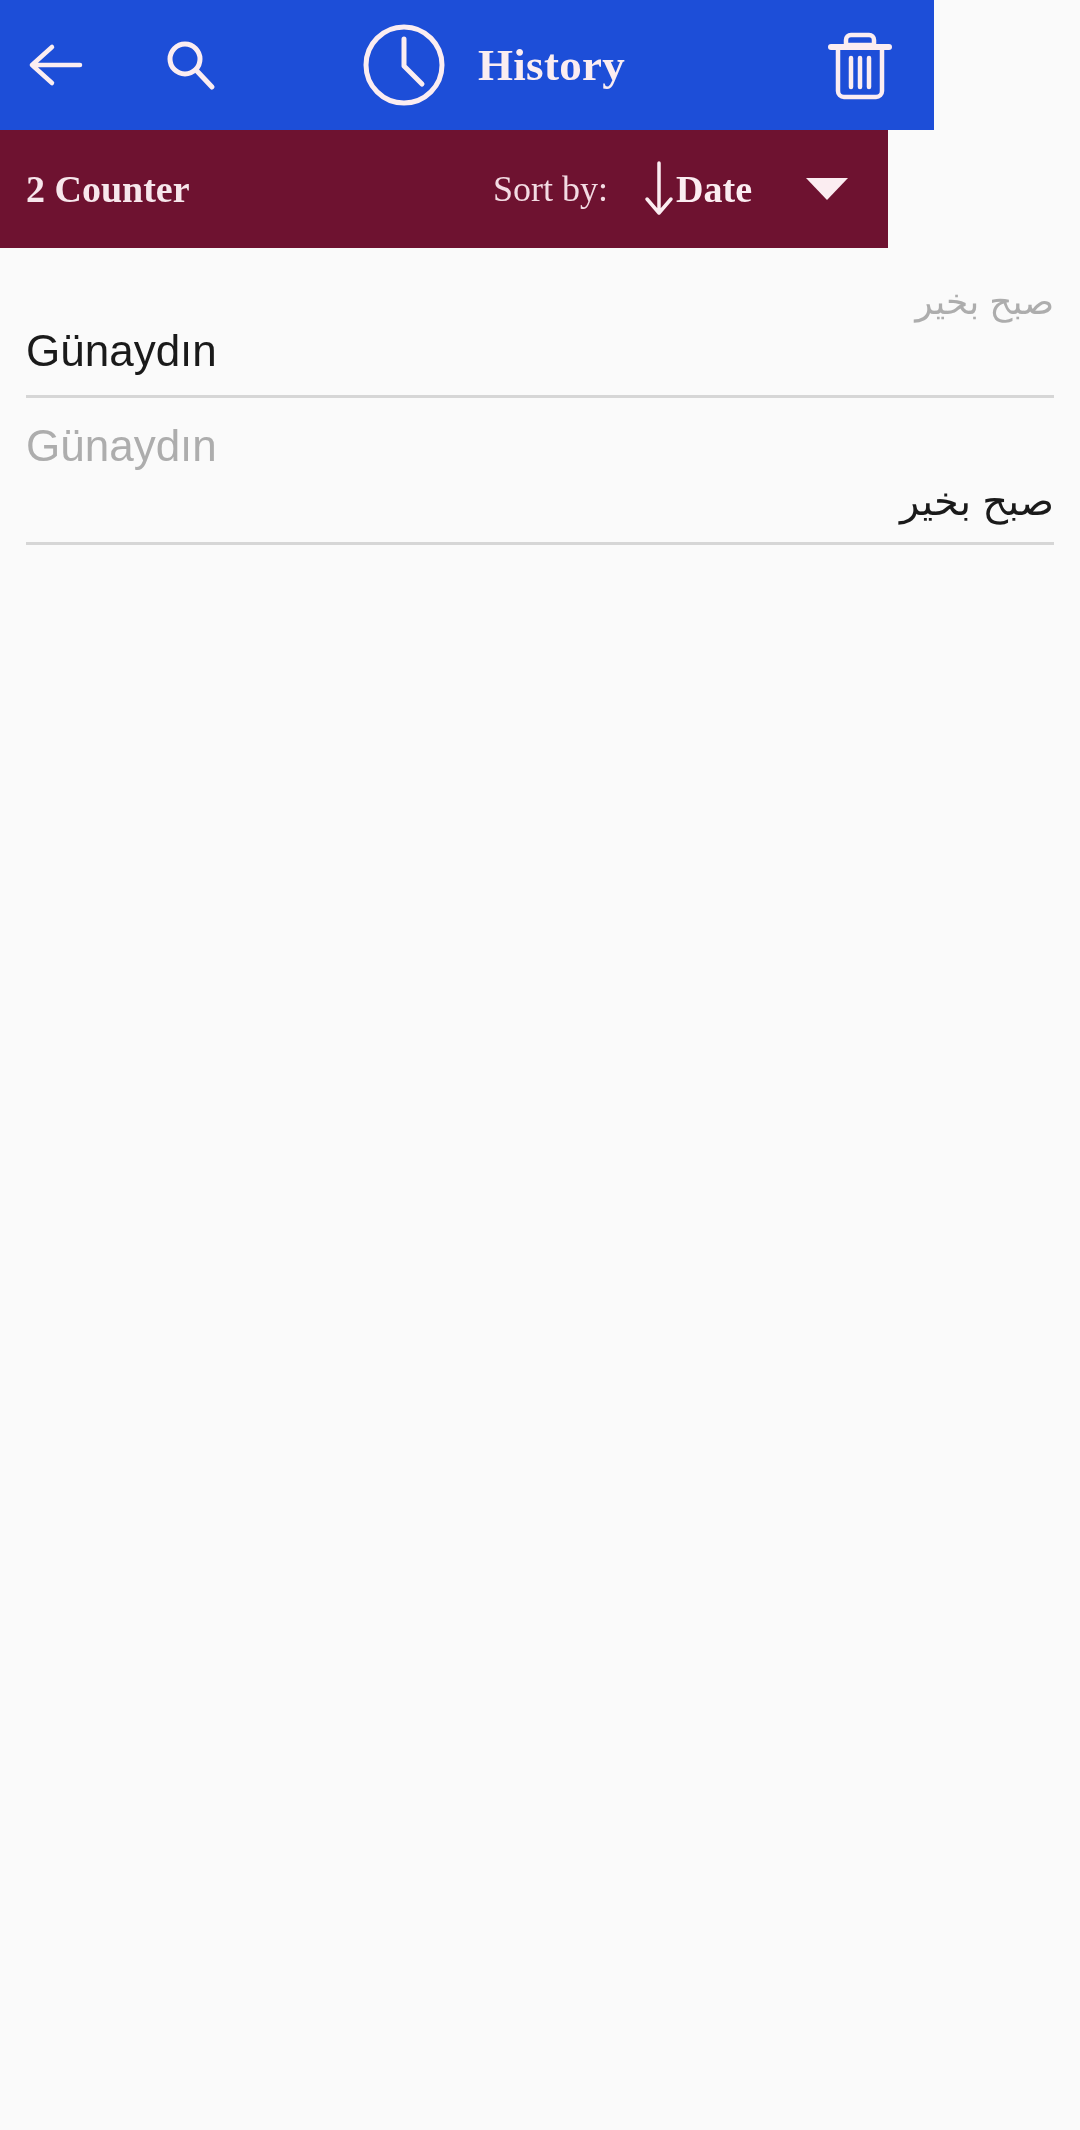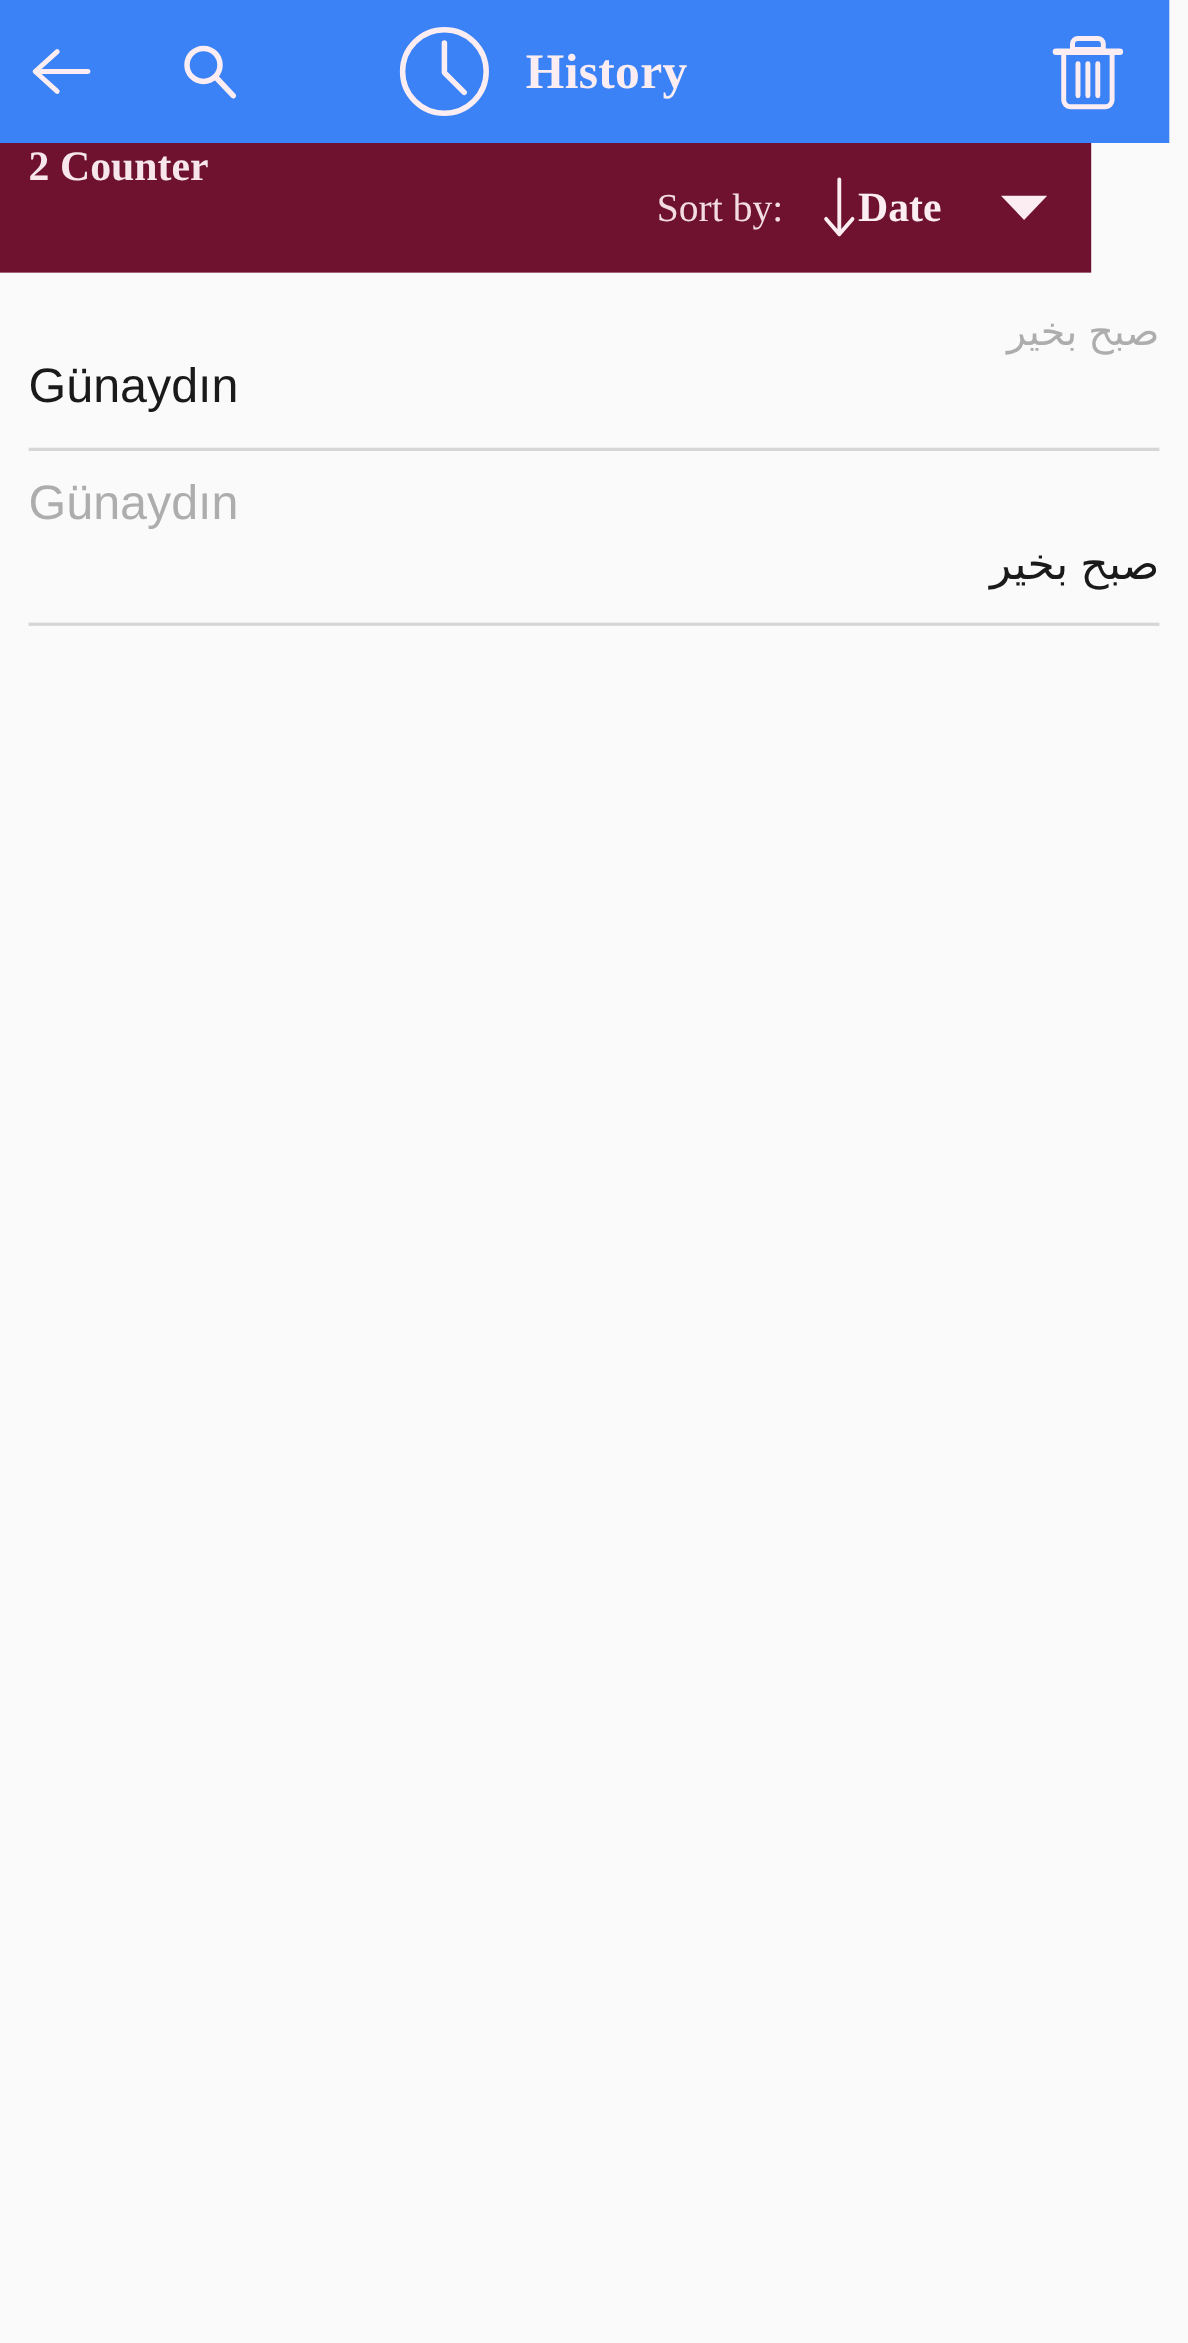--- a/index.html
+++ b/index.html
@@ -13,23 +13,23 @@
     font-family: "Liberation Sans", sans-serif;
     overflow: hidden;
     position: relative;
   }
 
   
   #app-bar {
     position: absolute;
     top: 0;
     left: 0;
-    width: 1063px;
+    width: 934px;
     height: 130px;
-    background: #3b82f6;
+    background: #1d4ed8;
     display: flex;
     align-items: center;
   }
   .bar-icon {
     display: flex;
     align-items: center;
     justify-content: center;
     flex: none;
   }
   #back-button {
@@ -67,25 +67,25 @@
     transform: translateY(-50%);
     width: 80px;
     height: 80px;
   }
 
   
   #sort-bar {
     position: absolute;
     top: 130px;
     left: 0;
-    width: 992px;
+    width: 888px;
     height: 118px;
     background: #6E1230;
     display: flex;
-    align-items: flex-start;
+    align-items: center;
   }
   #counter-label {
     color: #F7E7EC;
     font-family: "Liberation Serif", serif;
     font-weight: bold;
     font-size: 38px;
     margin-left: 26px;
     white-space: nowrap;
   }
   #sort-control {
@@ -130,21 +130,21 @@
   
   #history-list {
     position: absolute;
     top: 248px;
     left: 0;
     width: 1080px;
     background: #FAFAFA;
   }
   .history-item {
     position: relative;
-    padding: 0 26px 12px 26px;
+    padding: 0 26px 0 26px;
     box-sizing: border-box;
     width: 1080px;
   }
   .item-secondary {
     font-size: 36px;
     color: #ADADAD;
     line-height: 1.0;
     direction: rtl;
     text-align: right;
     padding-top: 36px;

